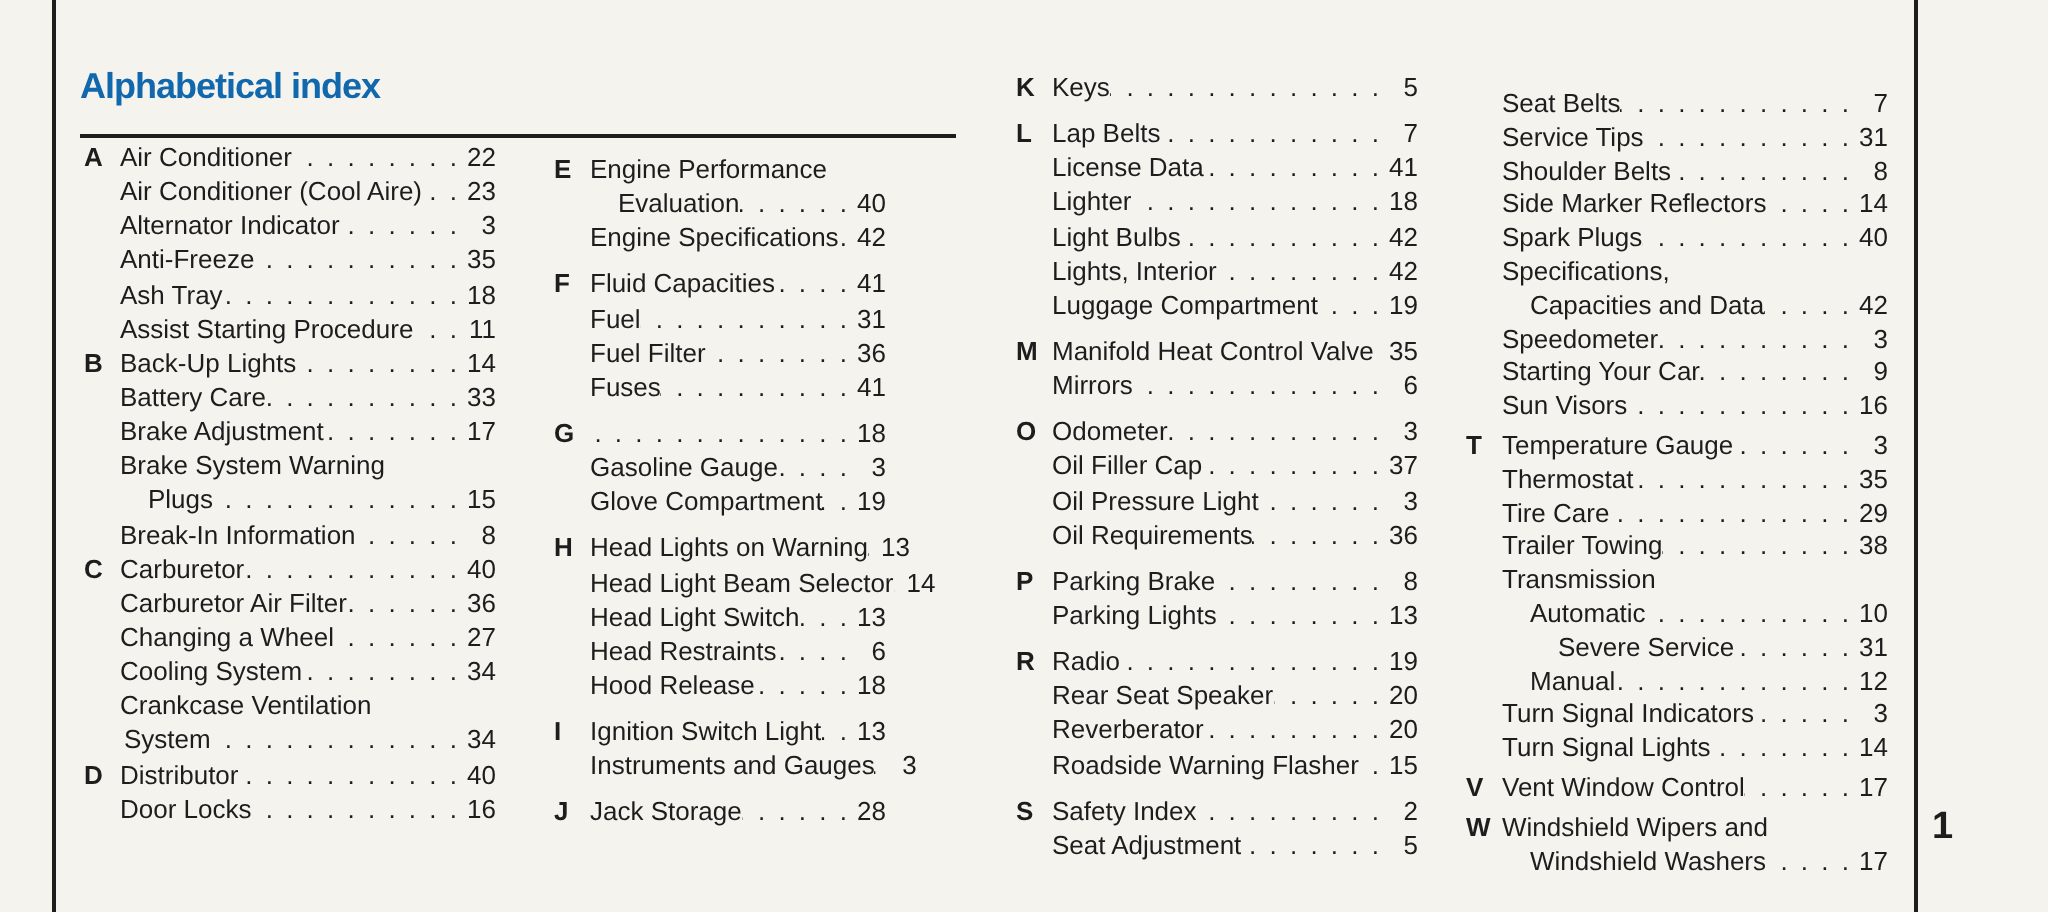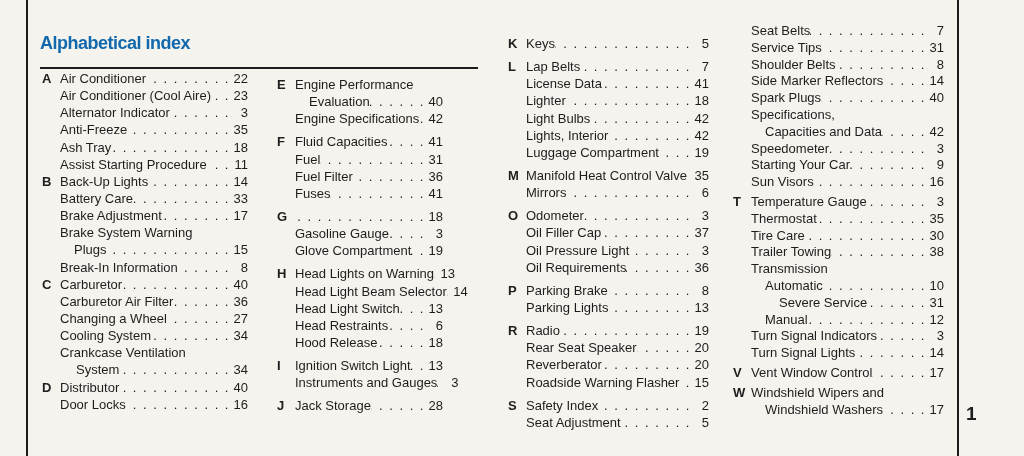--- a/index.html
+++ b/index.html
@@ -31,21 +31,21 @@
     position:absolute;left:40px;top:67px;width:438px;height:2px;
     background:var(--ink);
   }
   .col{
     position:absolute;
     font-size:13px;
   }
   .col-1{left:42px;top:70px;width:206px;}
   .col-2{left:277px;top:76px;width:166px;}
   .col-3{left:508px;top:35px;width:201px;}
-  .col-4{left:733px;top:23px;width:211px;}
+  .col-4{left:733px;top:44px;width:211px;}
   .row{
     display:flex;align-items:baseline;
     line-height:17.15px;height:17.15px;
     white-space:nowrap;
   }
   .col-4 .row{line-height:16.8px;height:16.8px;}
   .col-2 .row.new-letter{margin-top:6px;}
   .col-3 .row.new-letter{margin-top:6px;}
   .col-4 .row.new-letter{margin-top:3px;}
   .letter{
@@ -178,21 +178,21 @@
         <span class="dots"></span>
         <span class="pg">34</span>
       </div>
       <div class="row">
         <span class="letter"></span>
         <span class="txt">Crankcase Ventilation</span>
         <span class="dots hidden"></span>
       </div>
       <div class="row">
         <span class="letter"></span>
-        <span class="txt" style="margin-left: 16px;">System</span>
+        <span class="txt" style="margin-left: 2px;">System</span>
         <span class="dots"></span>
         <span class="pg">34</span>
       </div>
       <div class="row new-letter">
         <span class="letter">D</span>
         <span class="txt">Distributor</span>
         <span class="dots"></span>
         <span class="pg">40</span>
       </div>
       <div class="row">
@@ -507,21 +507,21 @@
       <div class="row">
         <span class="letter"></span>
         <span class="txt">Thermostat</span>
         <span class="dots"></span>
         <span class="pg">35</span>
       </div>
       <div class="row">
         <span class="letter"></span>
         <span class="txt">Tire Care</span>
         <span class="dots"></span>
-        <span class="pg">30</span>
+        <span class="pg">29</span>
       </div>
       <div class="row">
         <span class="letter"></span>
         <span class="txt">Trailer Towing</span>
         <span class="dots"></span>
         <span class="pg">38</span>
       </div>
       <div class="row">
         <span class="letter"></span>
         <span class="txt">Transmission</span>

